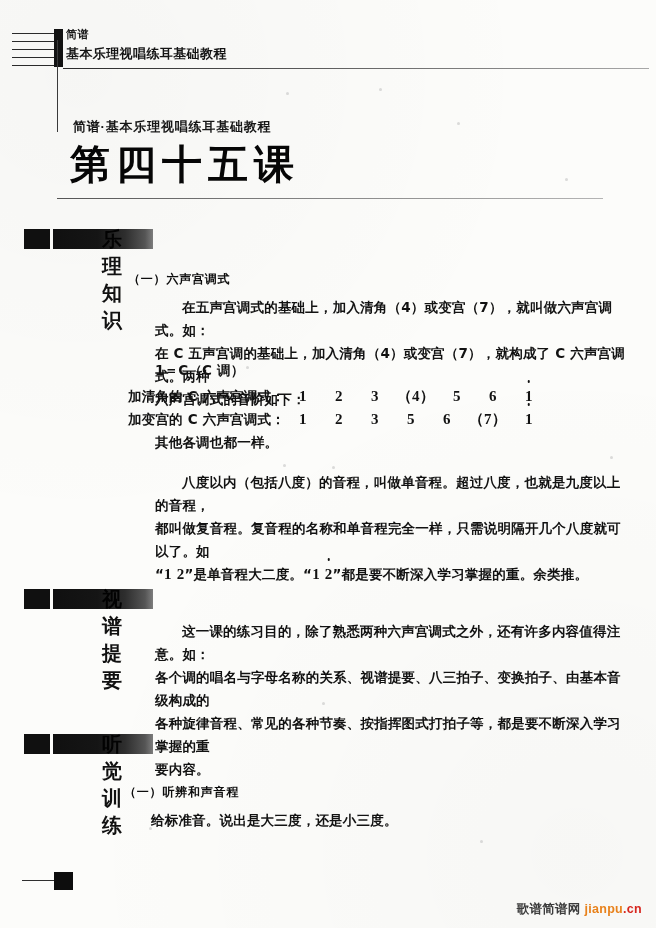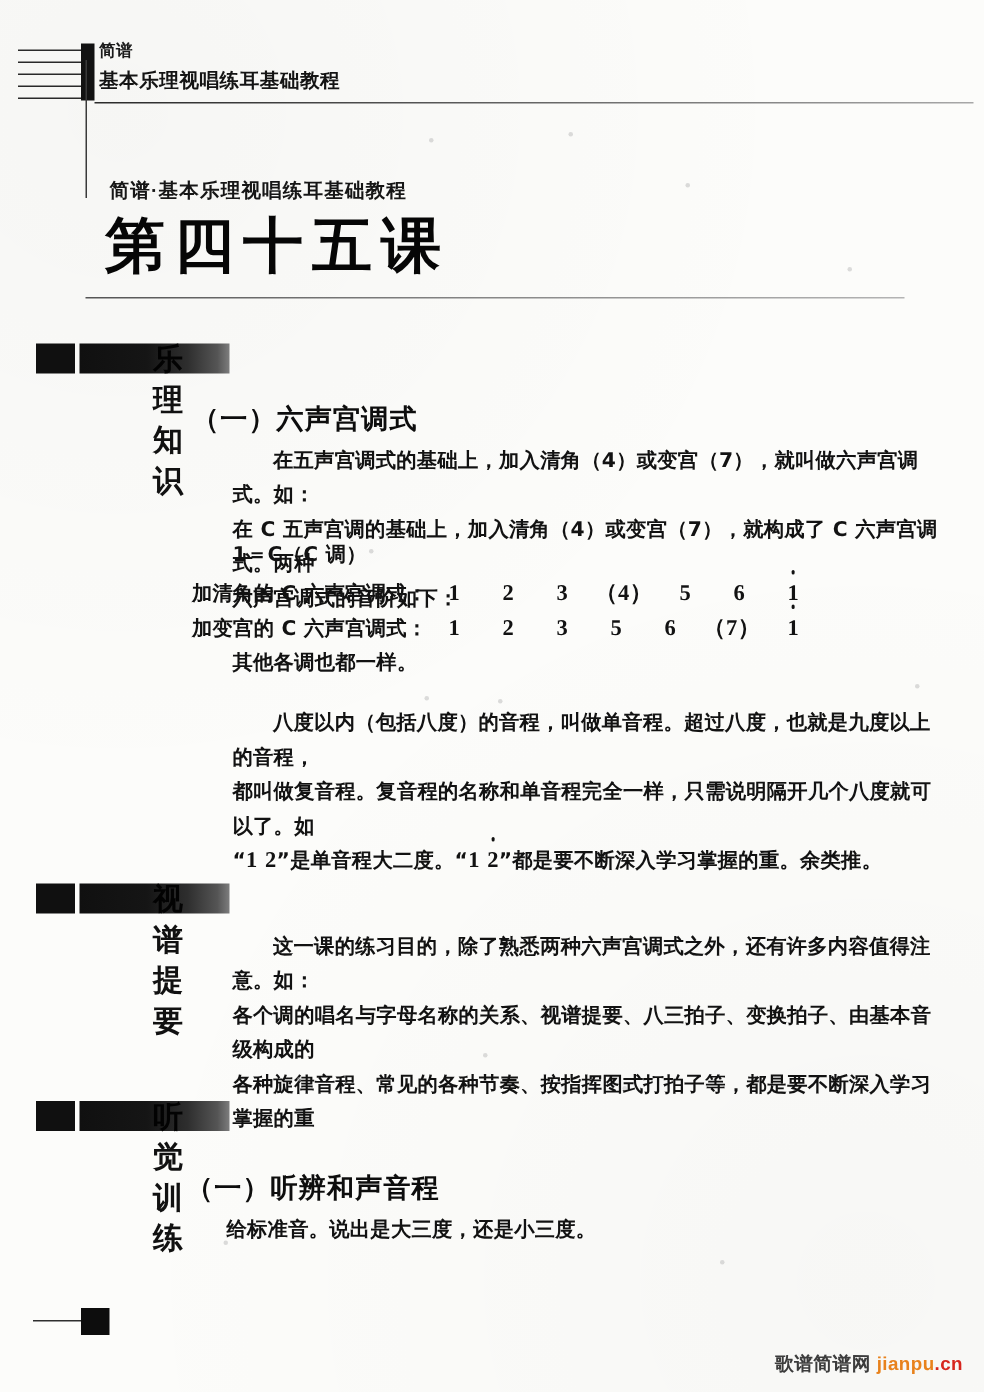--- a/index.html
+++ b/index.html
@@ -169,21 +169,21 @@
   .body-block {
     position: absolute;
     font-size: 13.5px;
     font-weight: 700;
     color: #121212;
     line-height: 23px;
     letter-spacing: 0.3px;
     font-family: "DejaVu Sans", "Liberation Sans", sans-serif;
   }
   .sub-head {
-    font-size: 18px;
+    font-size: 12px;
     font-weight: 700;
     letter-spacing: 0.8px;
     color: #0d0d0d;
   }
   .para {
     font-size: 13.5px;
     font-weight: 700;
     letter-spacing: 0.2px;
     margin-left: 27px;
   }
@@ -342,20 +342,21 @@
   <div class="section-head" style="top:586px;">
     <div class="bar-a"></div>
     <div class="bar-b"></div>
     <div class="section-label">视谱提要</div>
   </div>
 
   <div class="body-block" style="left:128px; top:620px; width:506px;">
     <div class="para indent">这一课的练习目的，除了熟悉两种六声宫调式之外，还有许多内容值得注意。如：</div>
     <div class="para">各个调的唱名与字母名称的关系、视谱提要、八三拍子、变换拍子、由基本音级构成的</div>
     <div class="para">各种旋律音程、常见的各种节奏、按指挥图式打拍子等，都是要不断深入学习掌握的重</div>
+    <div class="para">要内容。</div>
   </div>
 
   <div class="section-head" style="top:731px;">
     <div class="bar-a"></div>
     <div class="bar-b"></div>
     <div class="section-label">听觉训练</div>
   </div>
 
   <div class="body-block" style="left:124px; top:781px; width:506px;">
     <div class="sub-head">（一）听辨和声音程</div>

